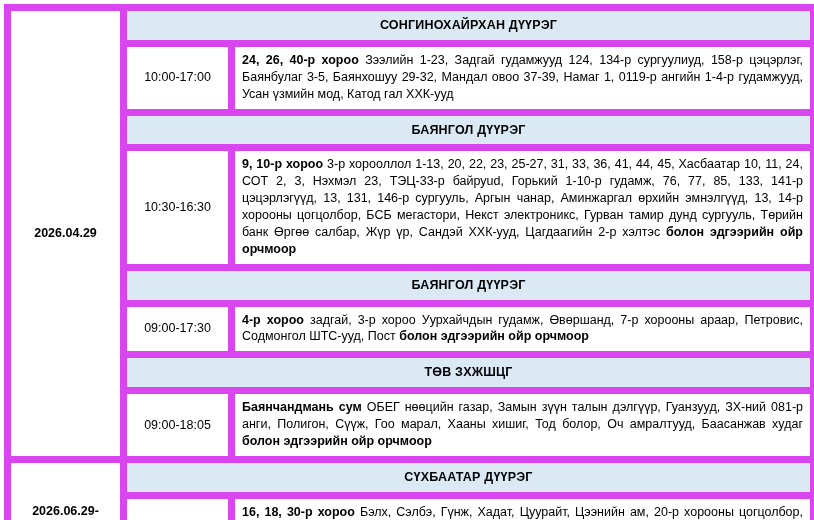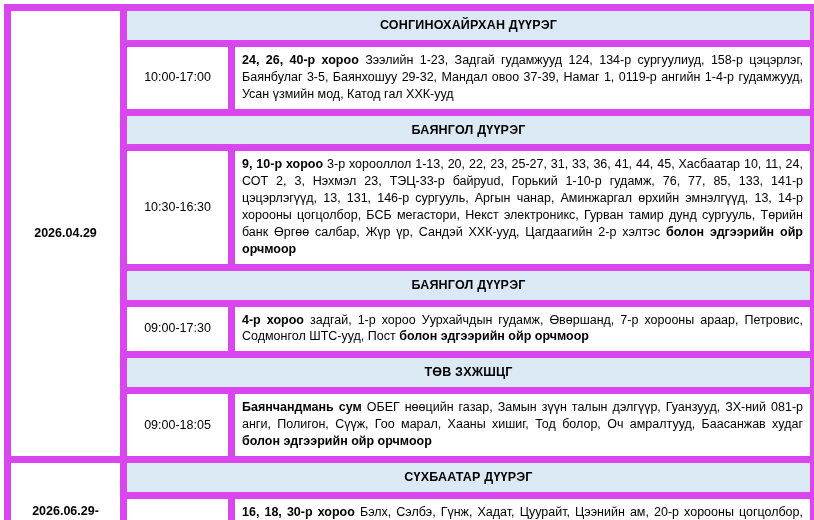--- a/index.html
+++ b/index.html
@@ -92,21 +92,21 @@
         </tr>
         <tr>
           <td class="time-cell">10:30-16:30</td>
           <td class="desc-cell"><b>9, 10-р хороо</b><span> 3-р хорооллол 1-13, 20, 22, 23, 25-27, 31, 33, 36, 41, 44, 45, Хасбаатар 10, 11, 24, СОТ 2, 3, Нэхмэл 23, ТЭЦ-33-р байруud, Горький 1-10-р гудамж, 76, 77, 85, 133, 141-р цэцэрлэгүүд, 13, 131, 146-р сургууль, Аргын чанар, Аминжаргал өрхийн эмнэлгүүд, 13, 14-р хорооны цогцолбор, БСБ мегастори, Некст электроникс, Гурван тамир дунд сургууль, Төрийн банк Өргөө салбар, Жүр үр, Сандэй ХХК-ууд, Цагдаагийн 2-р хэлтэс </span><span class="tail-bold">болон эдгээрийн ойр орчмоор</span></td>
         </tr>
         <tr>
           <td class="district-cell" colspan="2">БАЯНГОЛ ДҮҮРЭГ</td>
         </tr>
         <tr>
           <td class="time-cell">09:00-17:30</td>
-          <td class="desc-cell"><b>4-р хороо</b><span> задгай, 1-р хороо Уурхайчдын гудамж, Өвөршанд, 7-р хорооны араар, Петровис, Содмонгол ШТС-ууд, Пост </span><span class="tail-bold">болон эдгээрийн ойр орчмоор</span></td>
+          <td class="desc-cell"><b>4-р хороо</b><span> задгай, 3-р хороо Уурхайчдын гудамж, Өвөршанд, 7-р хорооны араар, Петровис, Содмонгол ШТС-ууд, Пост </span><span class="tail-bold">болон эдгээрийн ойр орчмоор</span></td>
         </tr>
         <tr>
           <td class="district-cell" colspan="2">ТӨВ ЗХЖШЦГ</td>
         </tr>
         <tr>
           <td class="time-cell">09:00-18:05</td>
           <td class="desc-cell"><b>Баянчандмань сум</b><span> ОБЕГ нөөцийн газар, Замын зүүн талын дэлгүүр, Гуанзууд, ЗХ-ний 081-р анги, Полигон, Сүүж, Гоо марал, Хааны хишиг, Тод болор, Оч амралтууд, Баасанжав худаг </span><span class="tail-bold">болон эдгээрийн ойр орчмоор</span></td>
         </tr>
         <tr>
           <td class="date-cell" rowspan="2">2026.06.29-30</td>

